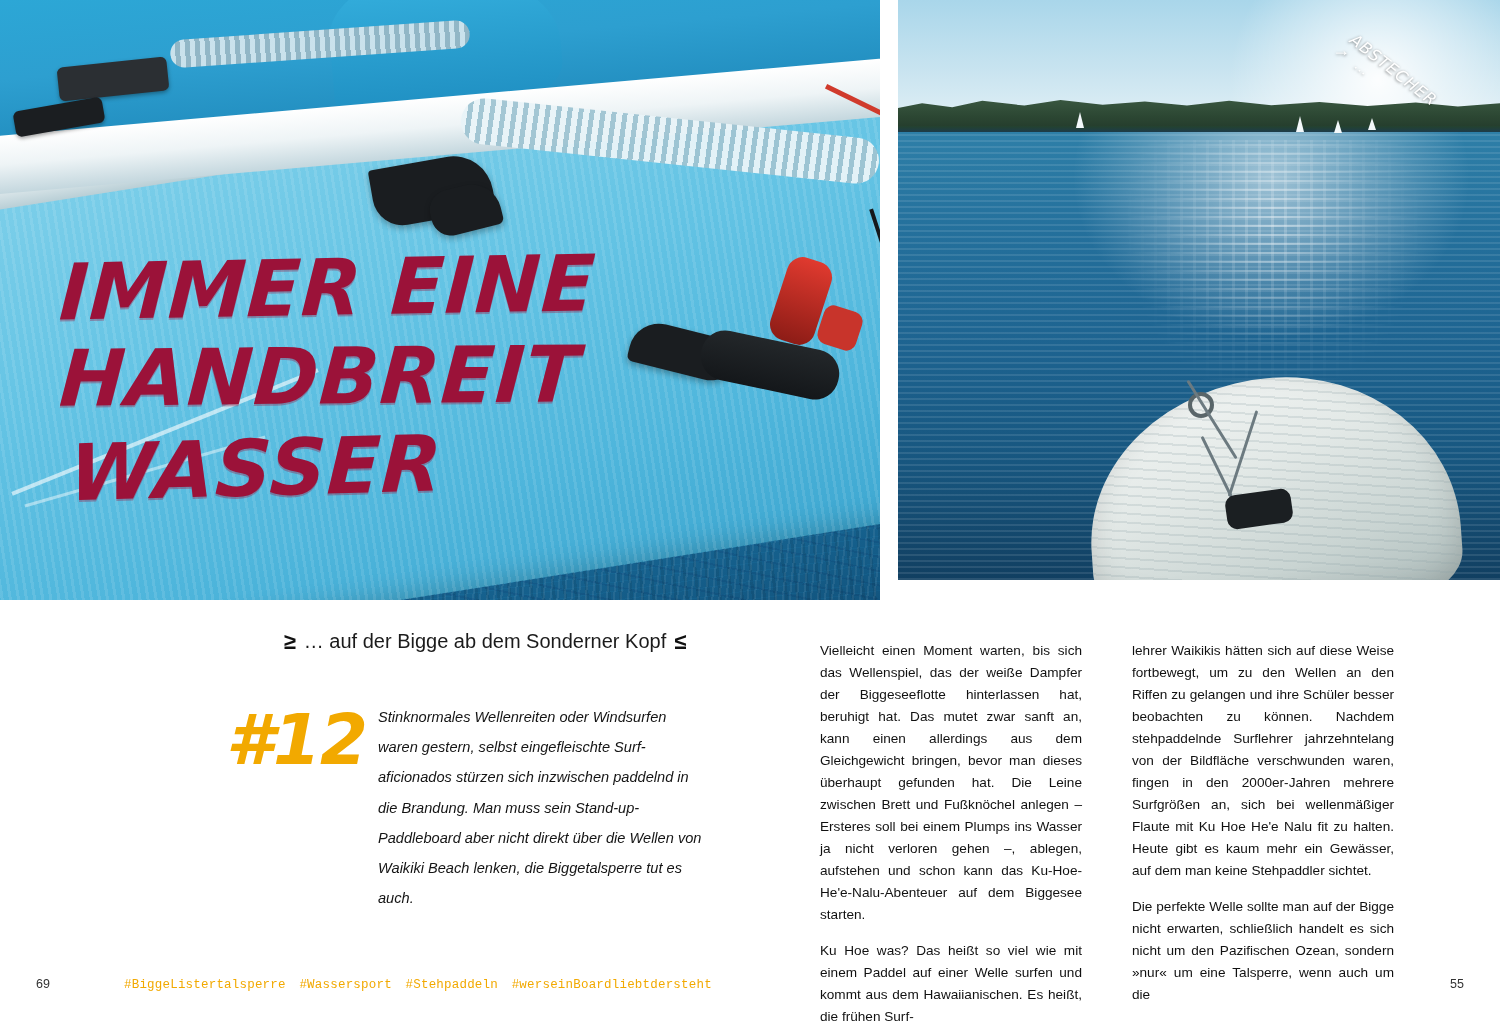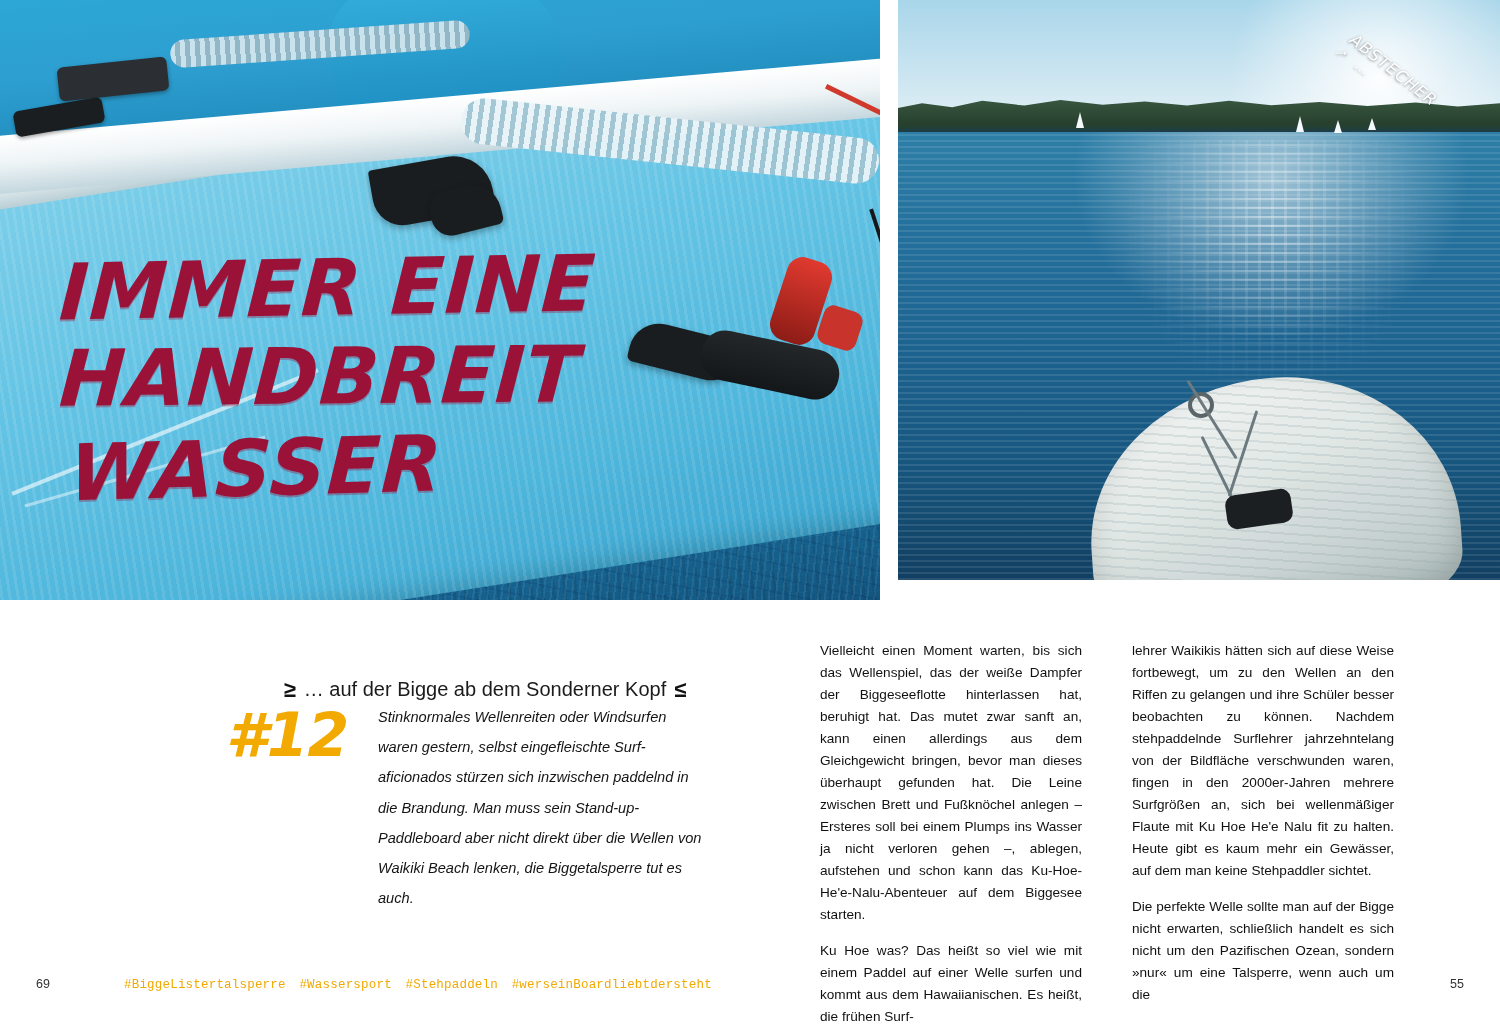--- a/index.html
+++ b/index.html
@@ -193,34 +193,34 @@
     font-family: "DejaVu Sans", sans-serif; letter-spacing: 1px;
   }
   .abstecher .dots {
     position: absolute; left: 30px; top: 28px; transform: rotate(38deg); transform-origin: left top;
     letter-spacing: 3px; font-size: 15px;
   }
 
   
   .subhead {
     position: absolute; left: 250px; top: 628px; width: 470px;
-    text-align: center; font-size: 20px; color: #1b1b1b; margin-top: 48px;
+    text-align: center; font-size: 20px; color: #1b1b1b;
   }
   .subhead .burst-l, .subhead .burst-r {
     display: inline-block; color: #111; font-size: 22px; font-weight: 700;
     position: relative; top: 1px;
   }
   .subhead .burst-l { margin-right: 8px; }
   .subhead .burst-r { margin-left: 8px; }
 
   
   .hashnum {
     position: absolute; left: 226px; top: 700px;
     color: #f2a900; font-family: "DejaVu Sans", sans-serif;
-    font-weight: 700; font-style: italic; font-size: 60px; letter-spacing: -1px;
+    font-weight: 700; font-style: italic; font-size: 69px; letter-spacing: -1px;
   }
   .intro {
     position: absolute; left: 378px; top: 702px; width: 330px;
     font-style: italic; font-size: 14.6px; line-height: 2.07; color: #141414;
   }
 
   
   .col {
     position: absolute; top: 640px; width: 262px;
     font-size: 13.6px; line-height: 1.62; color: #111;

